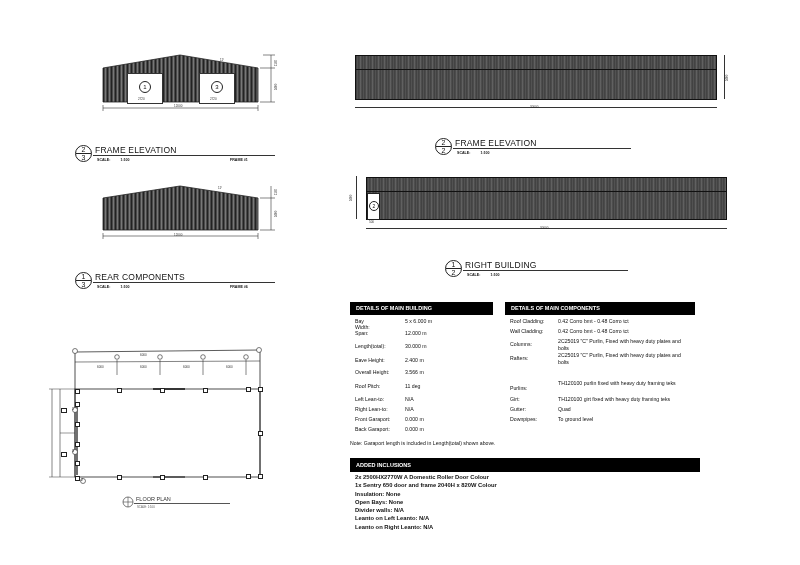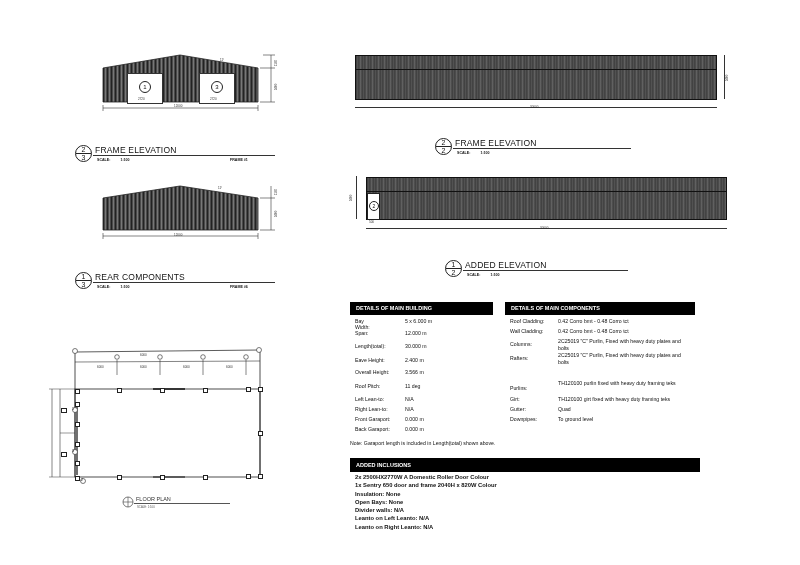--- a/index.html
+++ b/index.html
@@ -128,21 +128,21 @@
   <div class="abs dim" style="left:540px;top:226px;">30000</div>
   <div class="abs" style="left:356px;top:176px;width:0;height:43px;border-left:0.6px solid #333;"></div>
   <div class="abs dim" style="left:348px;top:196px;transform:rotate(-90deg);">2400</div>
 </div>
 
 <div class="title-block" style="left:445px;top:260px;width:200px;height:20px;">
   <div class="tb-circle">
     <div class="top">1</div>
     <div class="bot">2</div>
   </div>
-  <div class="tb-title">ADDED ELEVATION</div>
+  <div class="tb-title">RIGHT BUILDING</div>
   <div class="tb-line" style="width:165px;"></div>
   <div class="tb-scale"><span>SCALE:</span><span>1:100</span></div>
 </div>
 
 <div>
   <svg class="abs" style="left:35px;top:345px;" width="240" height="140">
     <line x1="40" y1="7" x2="225" y2="5" stroke="#333" stroke-width="0.8"></line>
     <line x1="40" y1="17" x2="225" y2="16" stroke="#333" stroke-width="0.6"></line>
     <line x1="40" y1="7" x2="40" y2="132" stroke="#222" stroke-width="0.8"></line>
     <line x1="225" y1="5" x2="225" y2="130" stroke="#222" stroke-width="0.8"></line>

